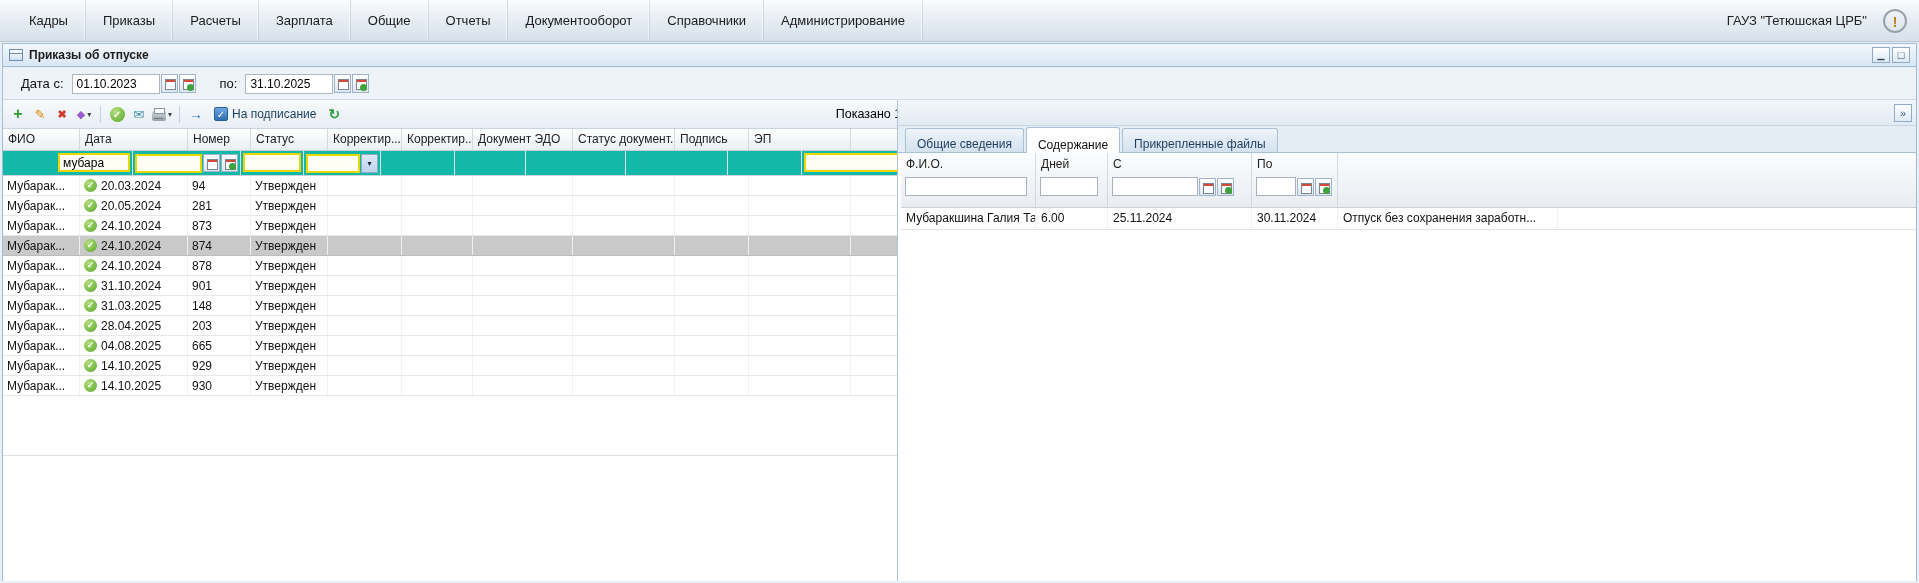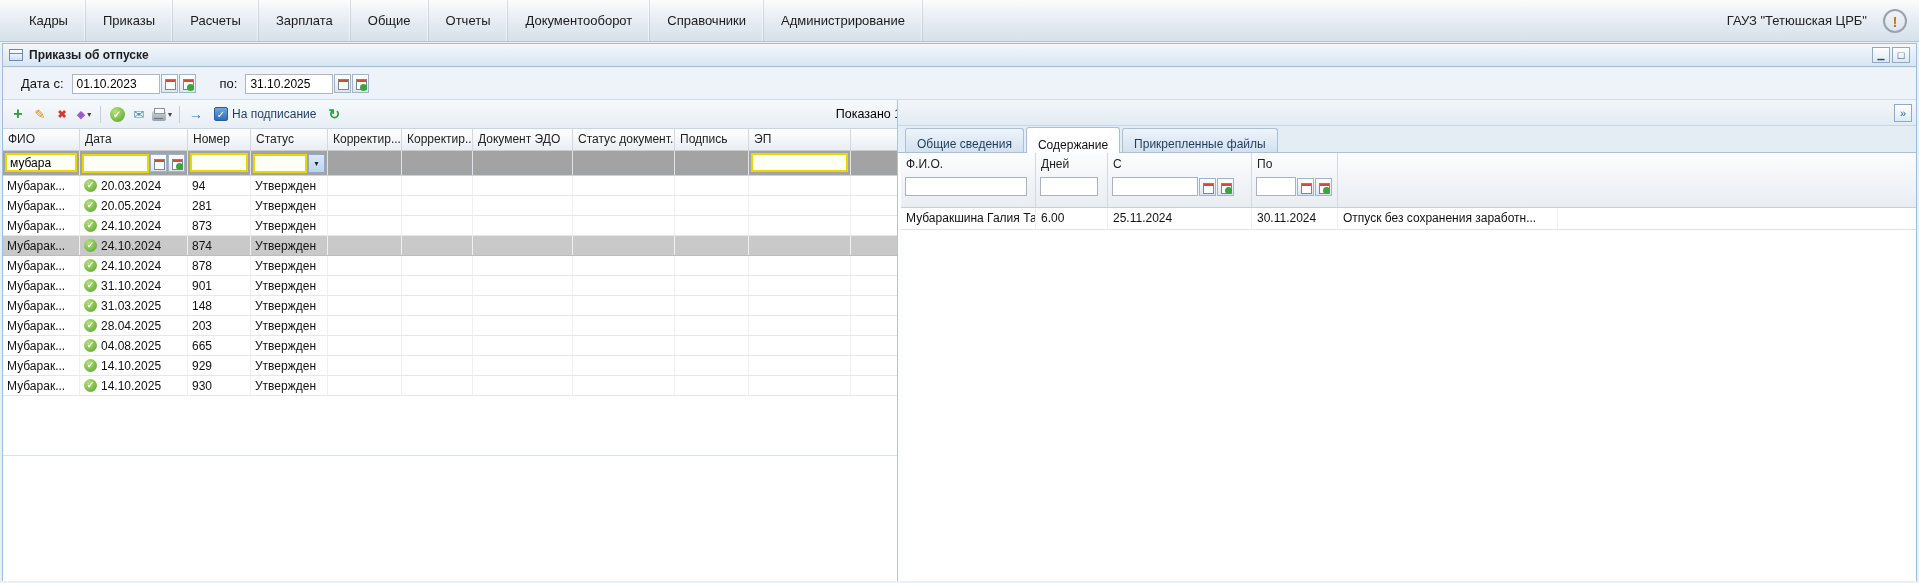--- a/index.html
+++ b/index.html
@@ -75,21 +75,21 @@
     background:radial-gradient(circle at 35% 30%,#b5e07c,#54a326);margin-right:4px;display:inline-block;}
   .chk::before{content:"✓";display:block;color:#fff;font-size:9px;font-weight:bold;line-height:13px;text-align:center;}
   .chk.big{width:15px;height:15px;margin:0;}
   .chk.big::before{line-height:15px;font-size:10px;}
 
   .lg-header{position:absolute;top:29px;left:0;right:0;height:22px;display:flex;
     background:linear-gradient(#ffffff,#e9eef3);border-bottom:1px solid #c8cfd6;}
   .lg-hcell{border-right:1px solid #d3d9df;padding:0 5px;line-height:21px;font-size:12px;color:#222;
     white-space:nowrap;overflow:hidden;flex:none;cursor:pointer;}
   .lg-filterrow{position:absolute;top:51px;left:0;right:15px;height:25px;display:flex;
-    background:#a3a3a3;border-bottom:1px solid #cdd3da;}
+    background:#14b8a6;border-bottom:1px solid #cdd3da;justify-content:center;}
   .lg-fcell{border-right:1px solid #dfe3e8;padding:2px 2px;flex:none;}
   .lg-fcell.flex{display:flex;align-items:center;}
   .yinput{height:19px;border:2px solid #e8d800;background:#fffff6;font-size:12px;padding:0 3px;
     font-family:inherit;width:100%;}
   .yinput.grow{flex:1;min-width:0;width:auto;}
   .cal-btn.sm{height:18px;}
   .dd-btn{width:17px;height:19px;border:1px solid #8fa9c6;background:linear-gradient(#dce9f6,#bcd4ec);
     display:flex;align-items:center;justify-content:center;font-size:8px;color:#223;cursor:pointer;flex:none;margin-left:1px;}
   .dd-btn::before{content:"▾";}
 

